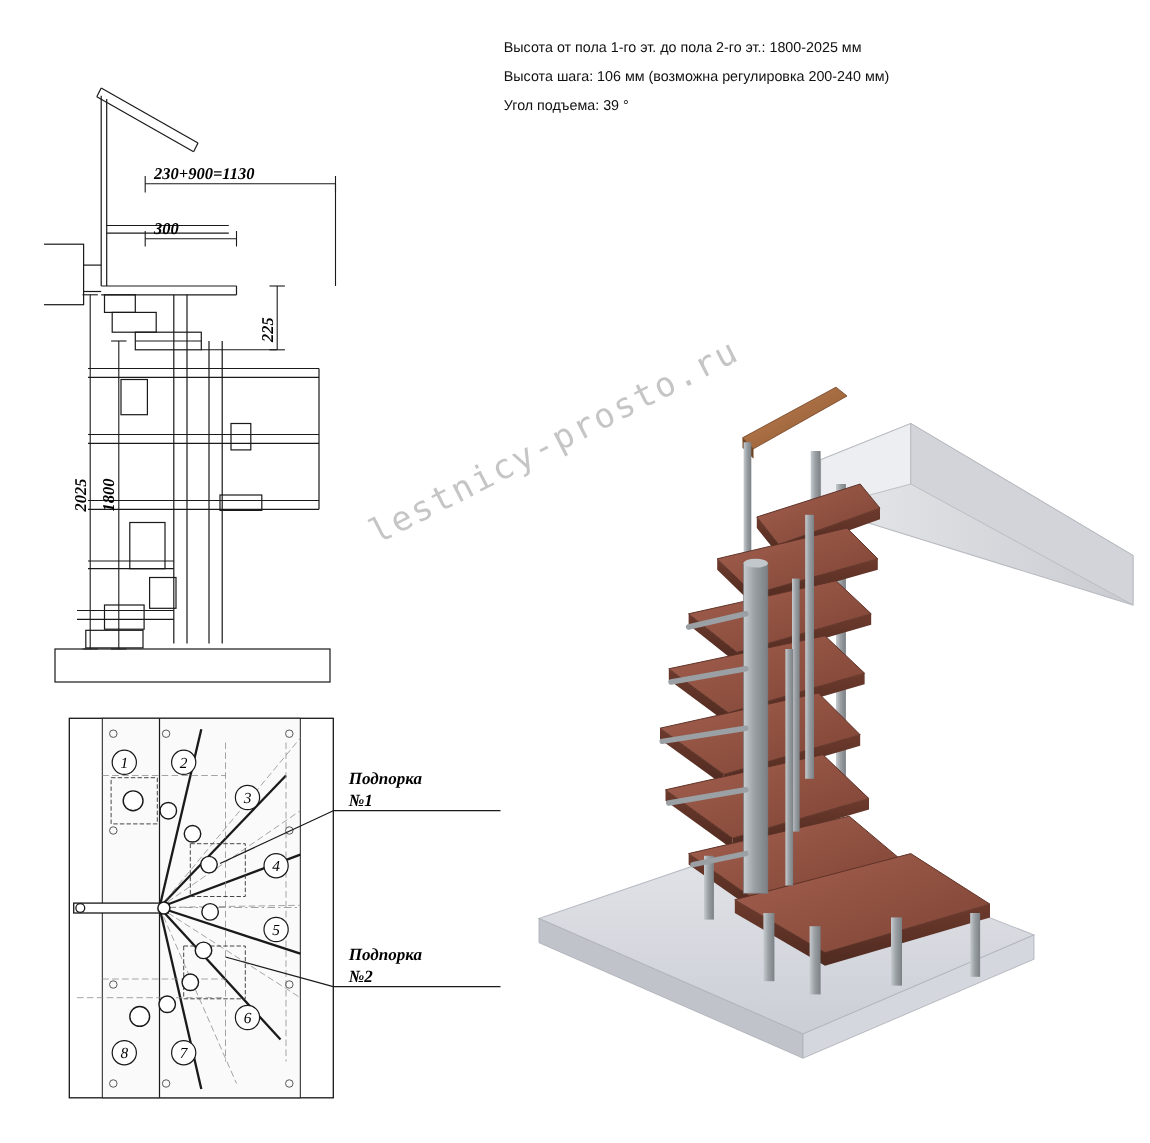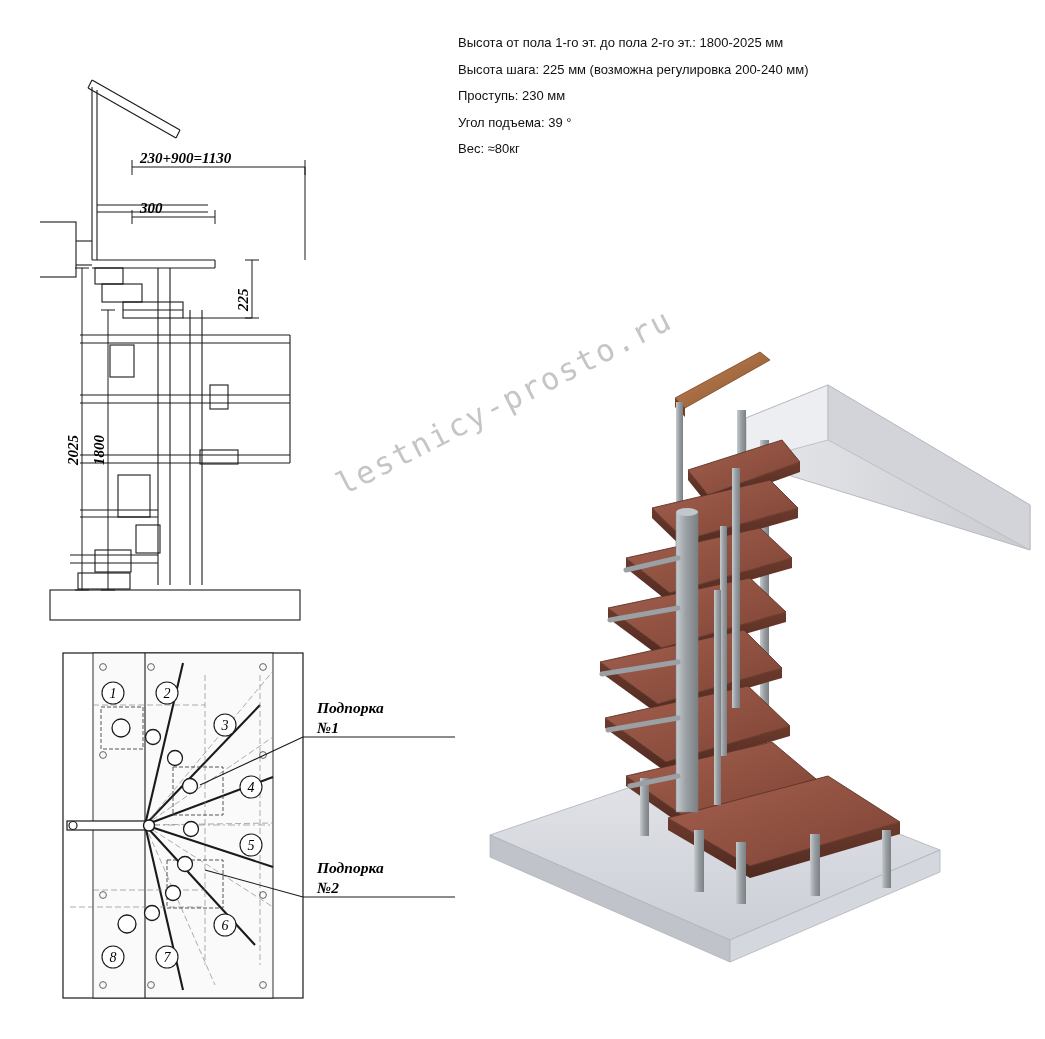--- a/index.html
+++ b/index.html
@@ -102,24 +102,22 @@
     font-style: italic;
     font-size: 14px;
     fill: #000;
   }
 </style>
 </head>
 <body>
 
 <ul id="spec-list">
   <li>Высота от пола 1-го эт. до пола 2-го эт.: 1800-2025 мм</li>
-  <li>Высота шага: 225 мм (возможна регулировка 200-240 мм)</li>
-  <li>Проступь: 230 мм</li>
+  <li>Высота шага: 106 мм (возможна регулировка 200-240 мм)</li>
   <li>Угол подъема: 39 °</li>
-  <li>Вес: ≈80кг</li>
 </ul>
 
 <div id="side-elevation">
 <svg width="330" height="590" viewBox="0 0 330 590" xmlns="http://www.w3.org/2000/svg">
   <g stroke="#1a1a1a" fill="none" stroke-width="1.1">
 
     <line x1="52" y1="25" x2="140" y2="75"></line>
     <line x1="48" y1="33" x2="136" y2="83"></line>
     <line x1="48" y1="33" x2="52" y2="25"></line>
     <line x1="136" y1="83" x2="140" y2="75"></line>

